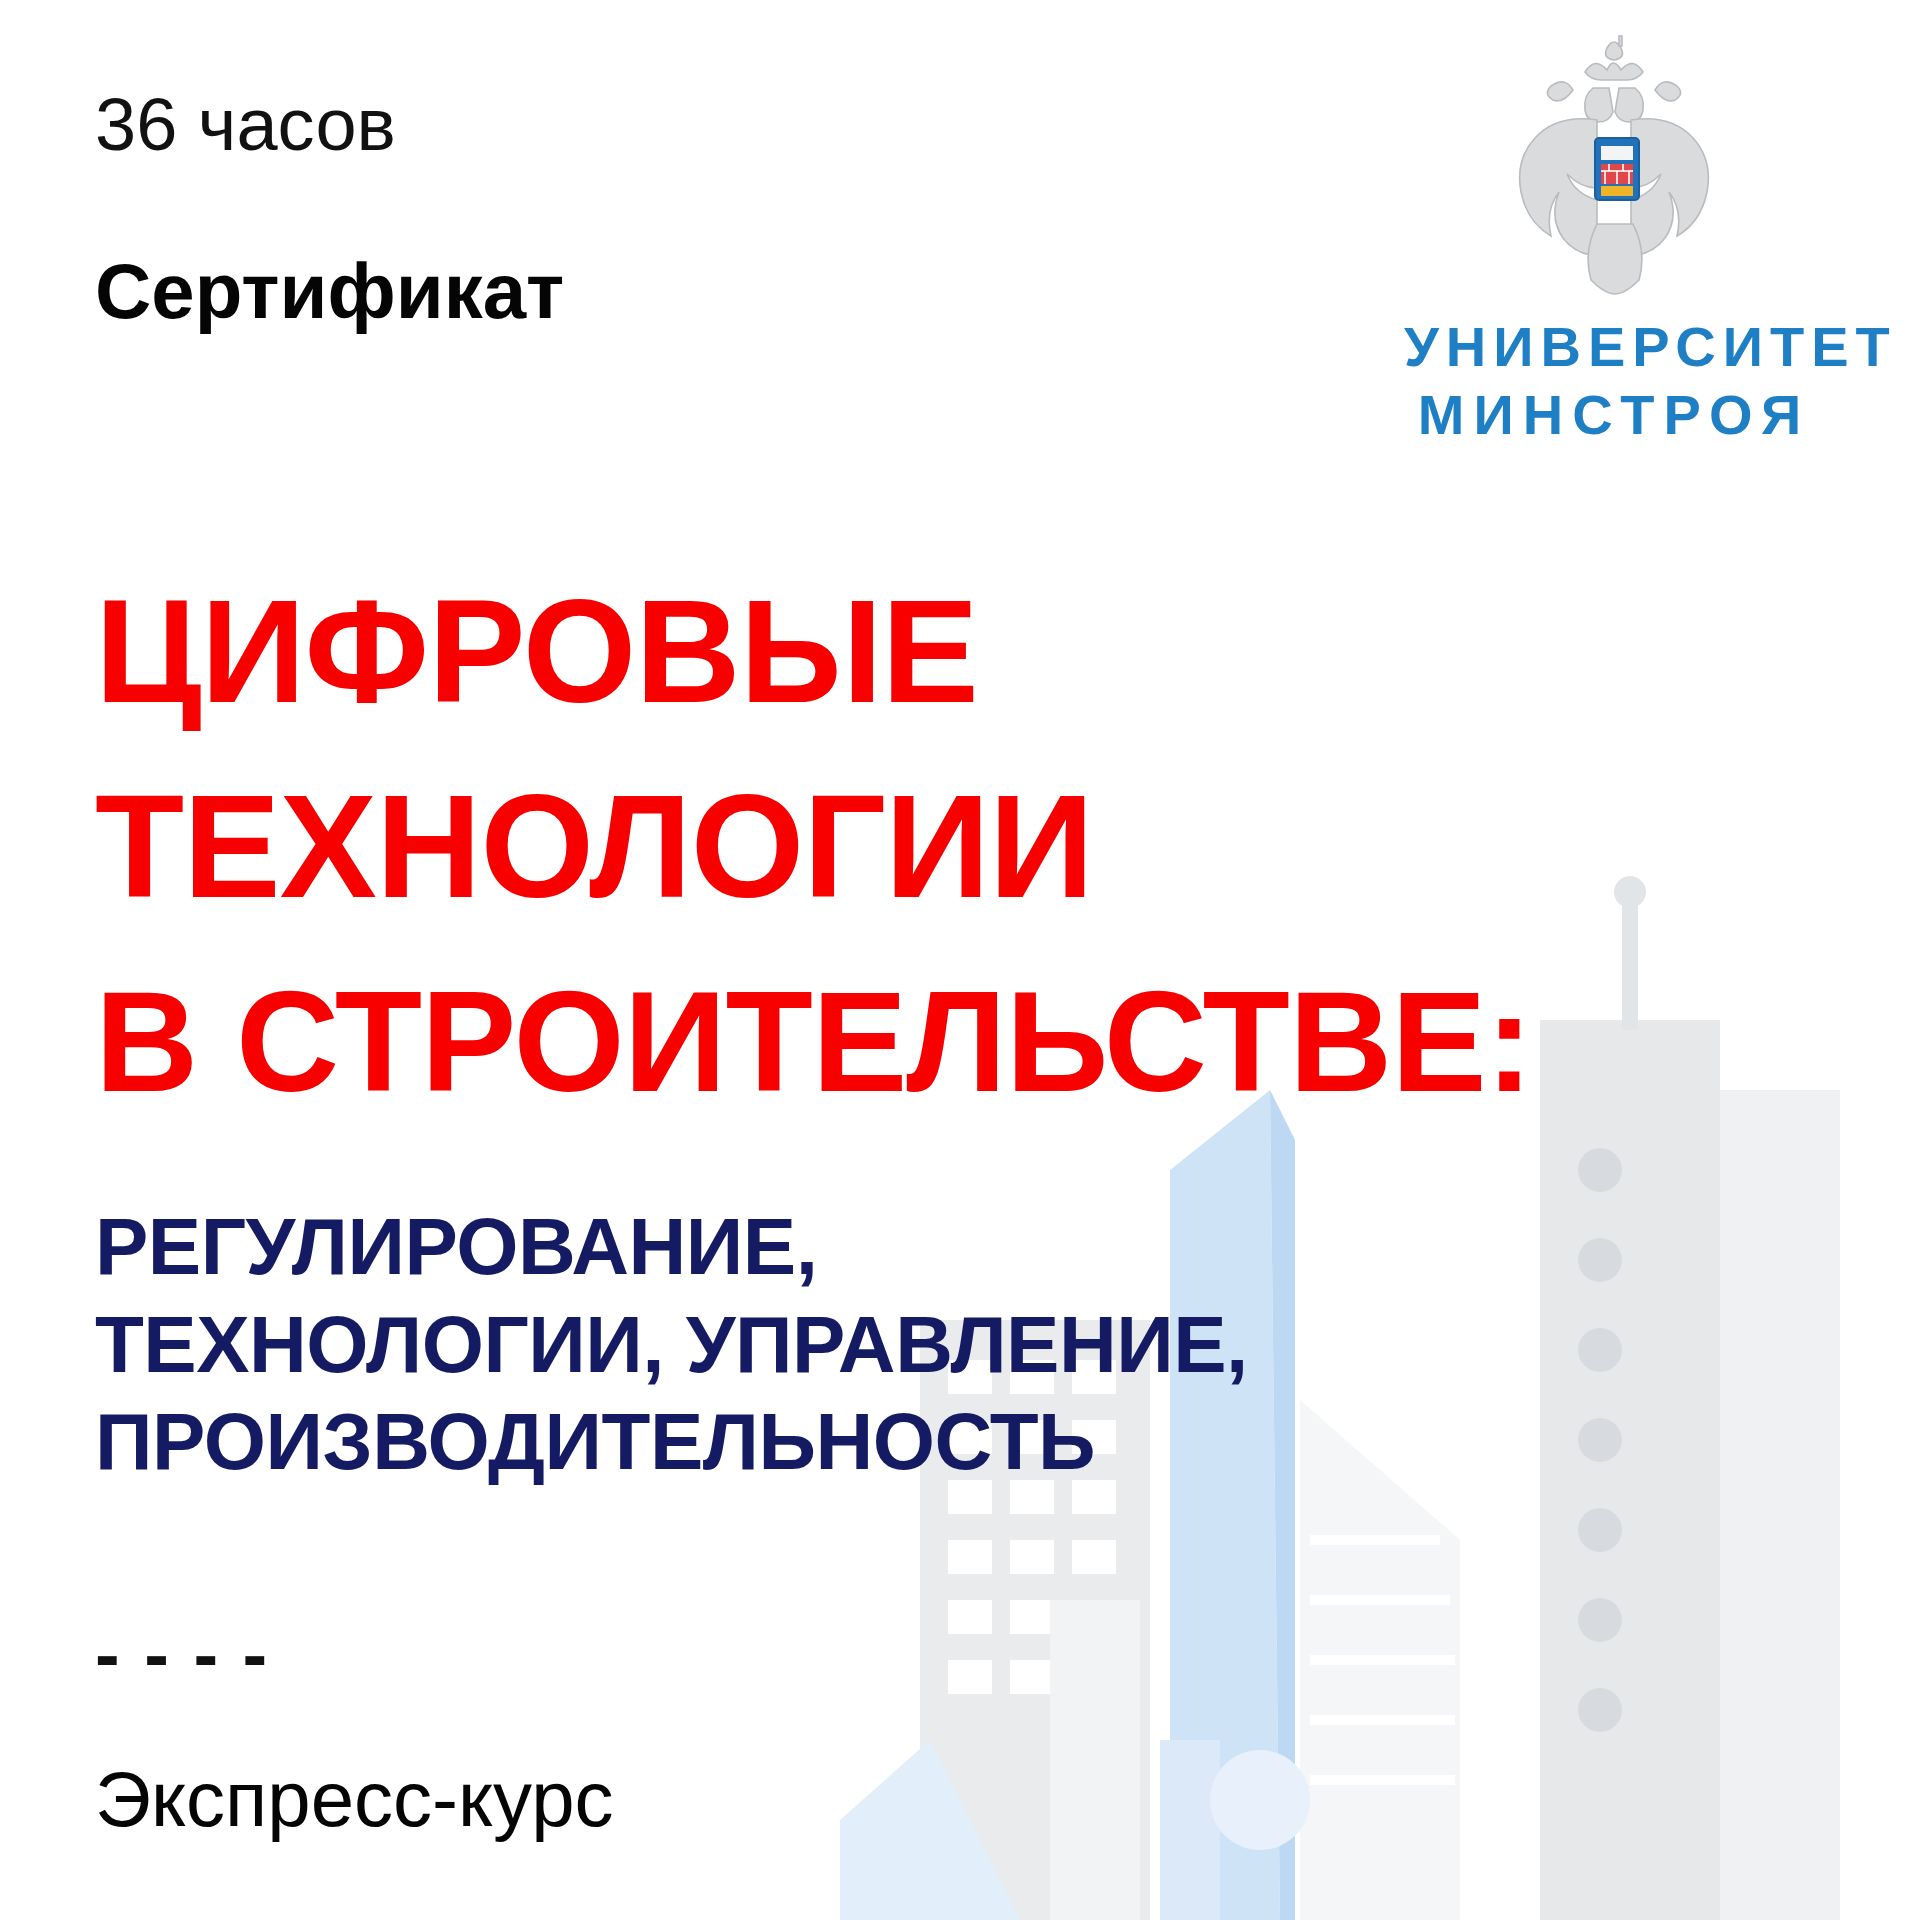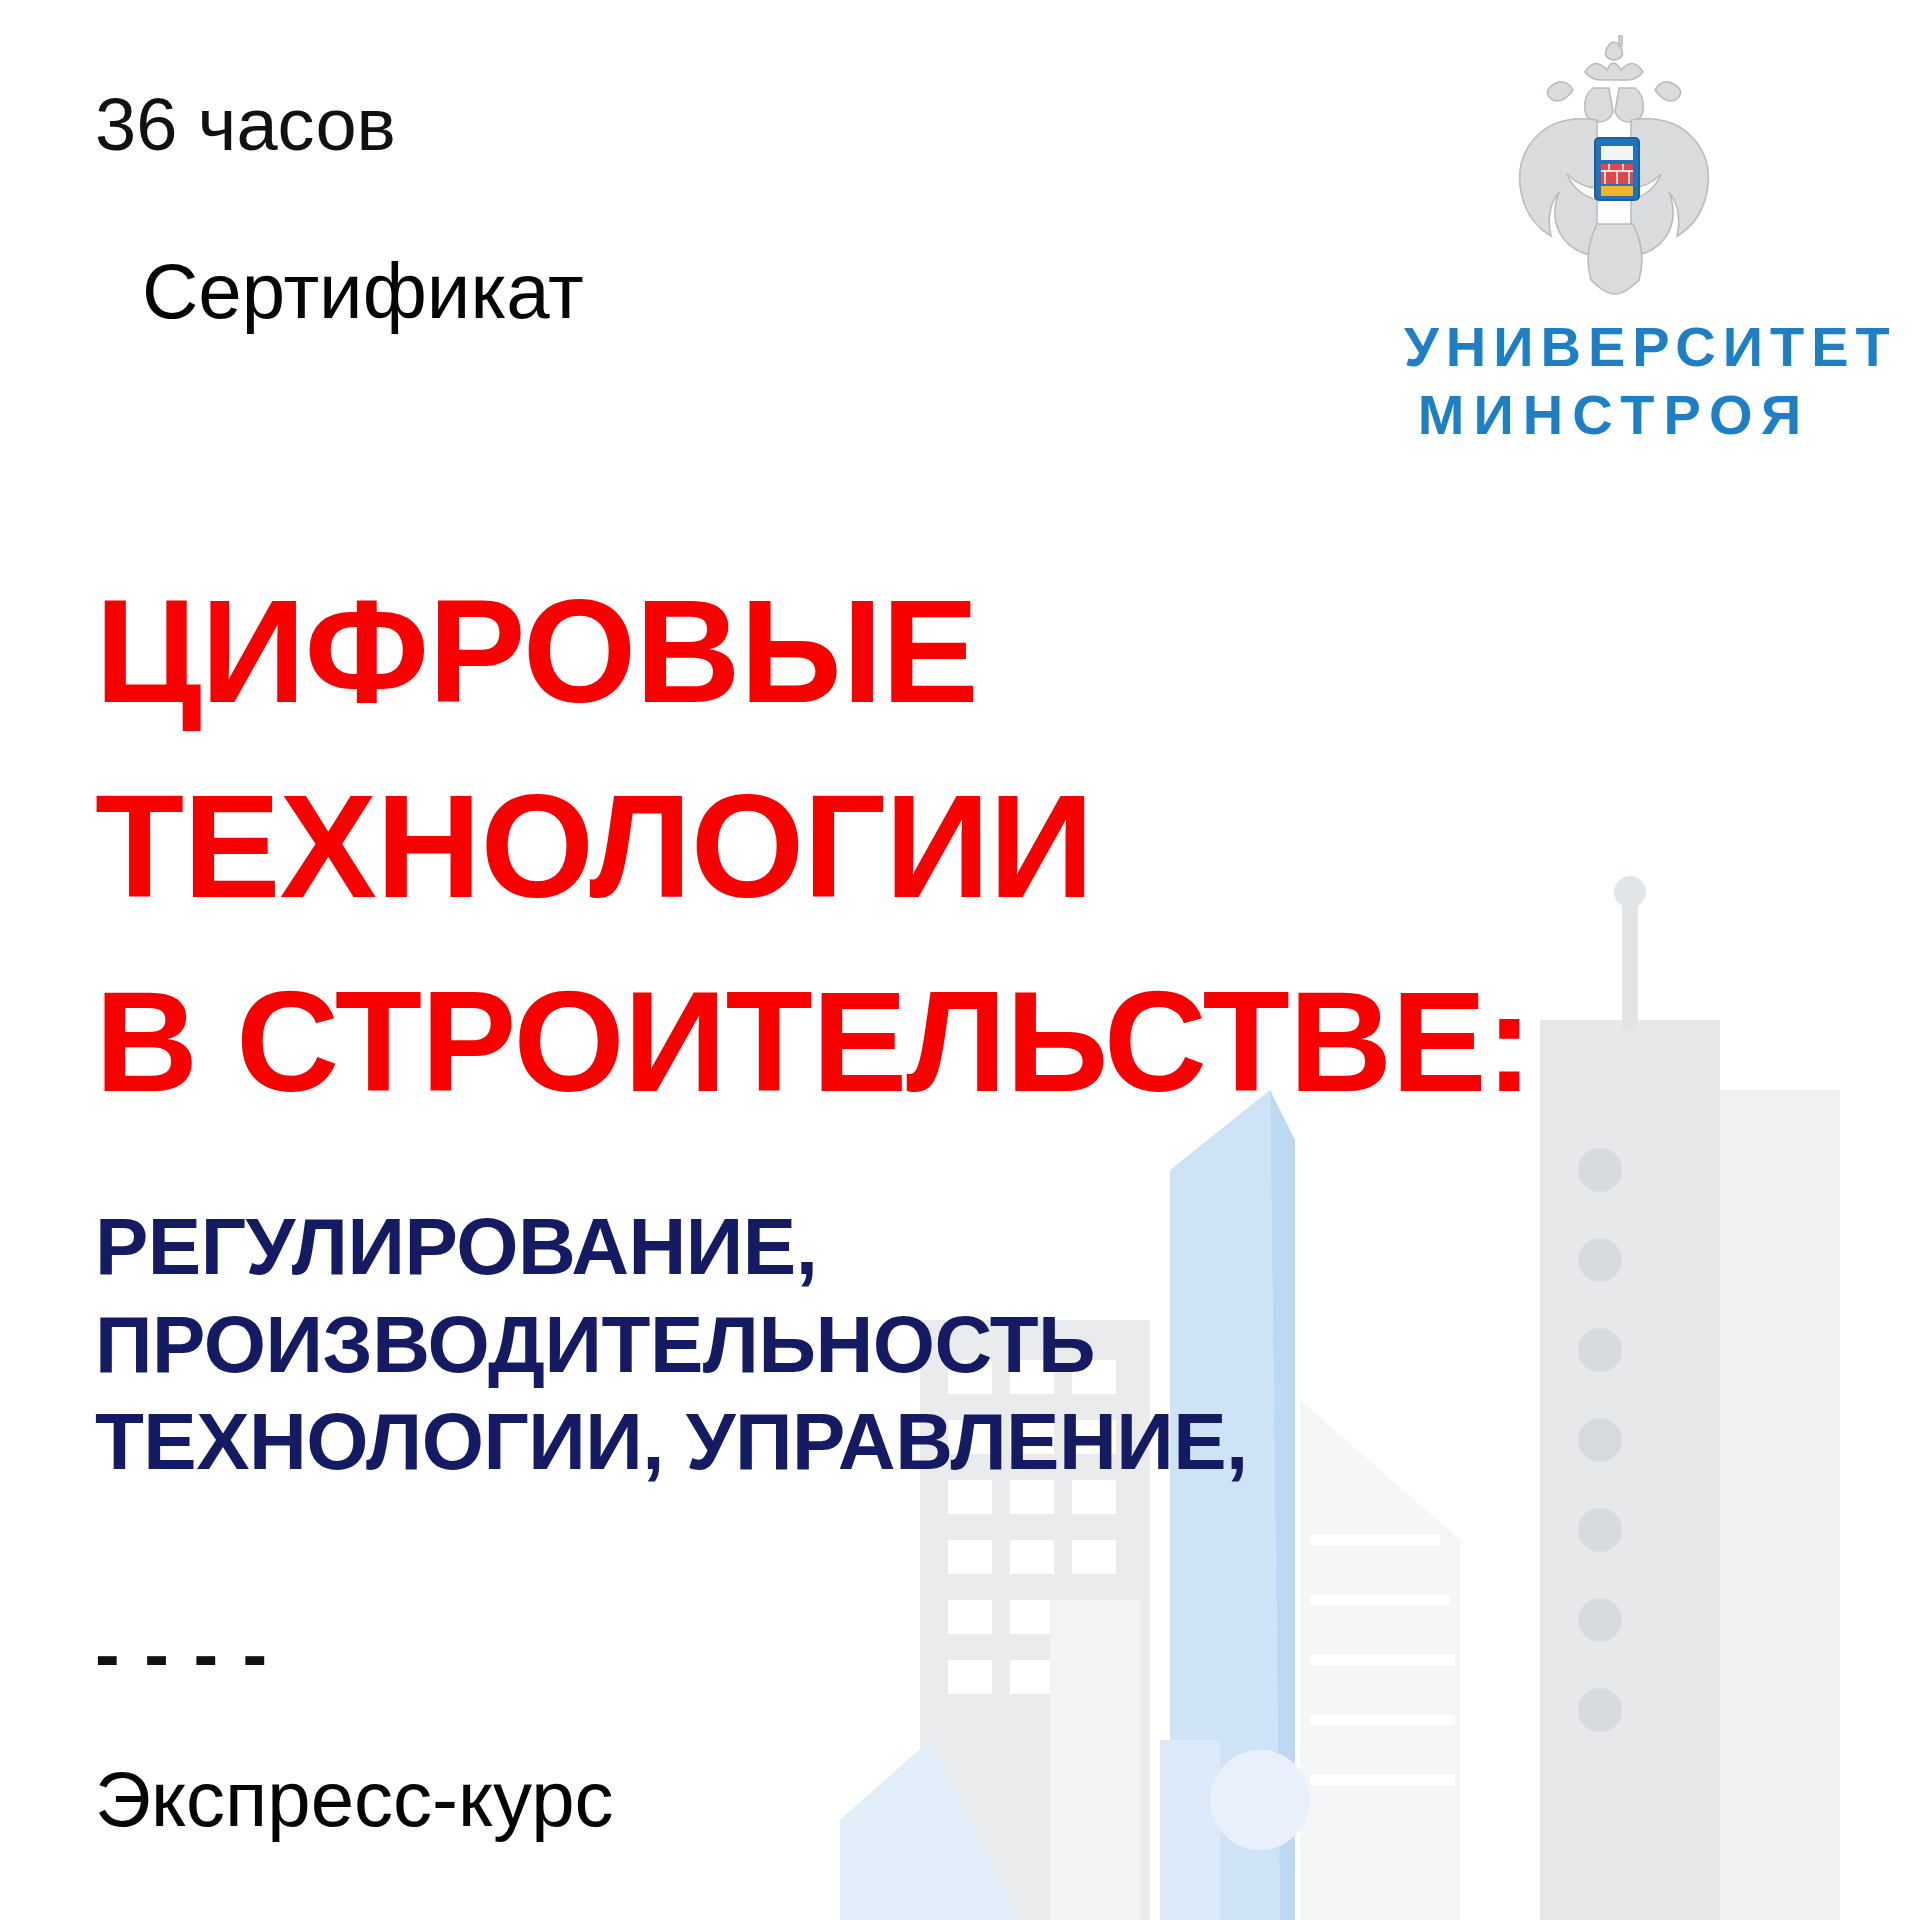--- a/index.html
+++ b/index.html
@@ -45,23 +45,22 @@
     font-weight: 400;
     letter-spacing: 0px;
   }
   .cert {
     position: absolute;
     left: 95px;
     top: 252px;
     font-size: 78px;
     line-height: 1.0;
     color: #050505;
-    font-weight: normal;
+    font-weight: bold;
     letter-spacing: 0px;
-    margin-left: 47px;
   }
 
   
   .logo-block {
     position: absolute;
     right: 96px;
     top: 28px;
     width: 420px;
     text-align: center;
   }
@@ -240,21 +239,21 @@
   </div>
 
   <div class="title-red">
     <span class="tr-line tr1">ЦИФРОВЫЕ</span>
     <span class="tr-line tr2">ТЕХНОЛОГИИ</span>
     <span class="tr-line tr3">В СТРОИТЕЛЬСТВЕ:</span>
   </div>
 
   <div class="subtitle">
     <span class="st-line">РЕГУЛИРОВАНИЕ,</span>
+    <span class="st-line">ТЕХНОЛОГИИ, УПРАВЛЕНИЕ,</span>
     <span class="st-line">ПРОИЗВОДИТЕЛЬНОСТЬ</span>
-    <span class="st-line">ТЕХНОЛОГИИ, УПРАВЛЕНИЕ,</span>
   </div>
 
   <div class="dashes">- - - -</div>
 
   <div class="course-type">Экспресс-курс</div>
 
 </div>
 
 </body></html>

